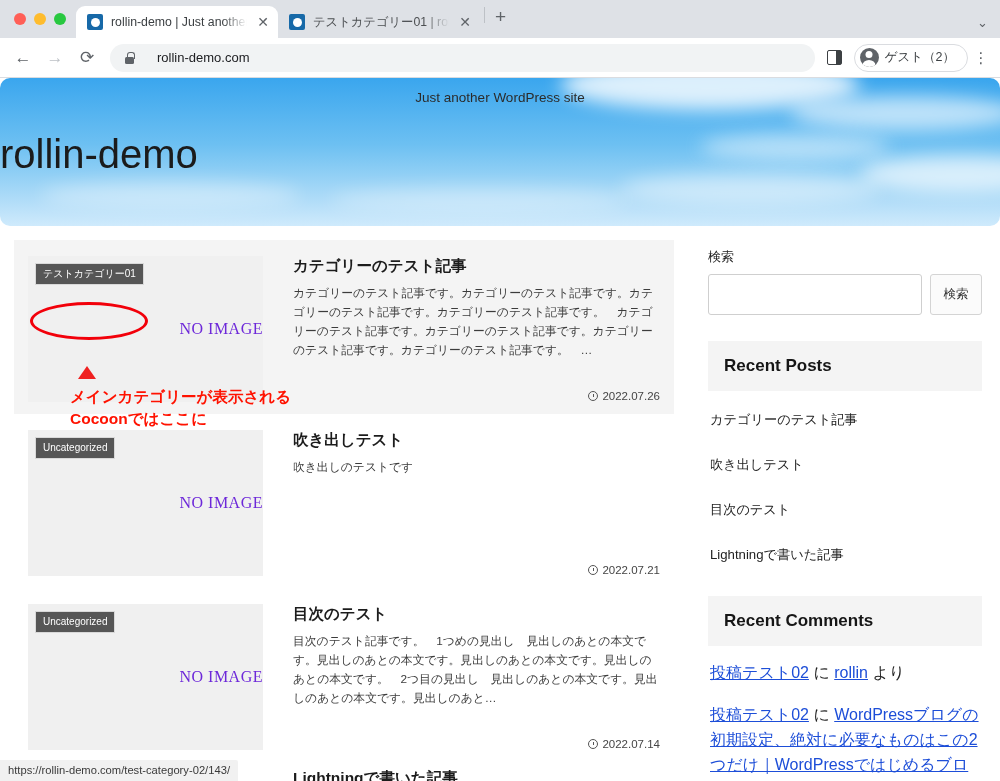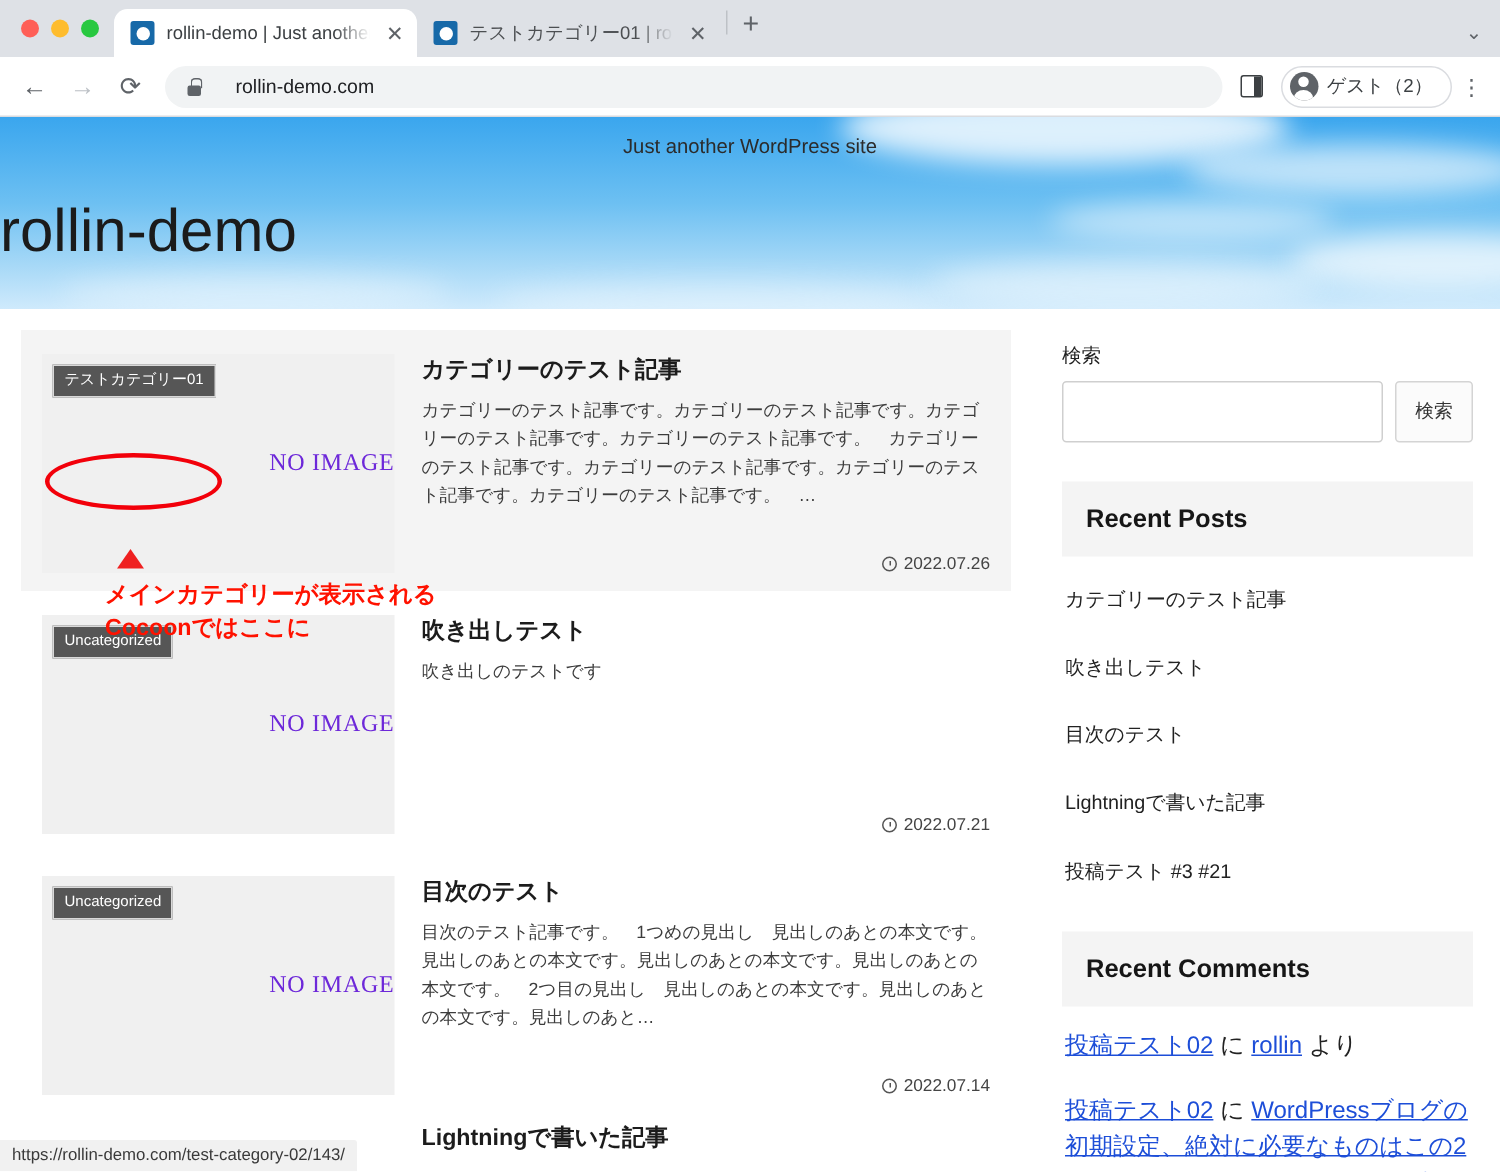--- a/index.html
+++ b/index.html
@@ -94,22 +94,23 @@
   .avatar::after {
     content: ""; position: absolute; left: 50%; top: 11.5px; transform: translateX(-50%);
     width: 13px; height: 11px; border-radius: 50% 50% 0 0; background: #fff;
   }
   .kebab { width: 22px; text-align: center; color: #5f6368; font-size: 15px; letter-spacing: 0; flex: none; }
 
   
   .page { height: 703px; overflow: hidden; position: relative; background: #fff; }
 
   .site-header {
-    height: 128px; position: relative; overflow: hidden;
+    height: 148px; position: relative; overflow: hidden;
     background: linear-gradient(#3aa6ee 0%, #6dc0f2 45%, #a8d9f7 78%, #cfeafc 100%);
+    border-radius: 10px;
   }
   .cloud {
     position: absolute; background: rgba(255,255,255,0.82);
     border-radius: 50%; filter: blur(9px);
   }
   .site-desc {
     position: absolute; top: 12px; left: 0; right: 0; text-align: center;
     font-size: 13.5px; color: #2b2b2b; z-index: 3;
   }
   .site-title {
@@ -117,21 +118,21 @@
     font-size: 40px; color: #1b1b1b; font-weight: 400; z-index: 3;
   }
 
   .content {
     display: flex; gap: 0; padding: 0; height: 581px; background: #fff;
   }
   .main-col { width: 688px; padding: 14px 0 0 0; background: #fff; }
   .side-col { width: 312px; padding: 22px 18px 0 20px; background: #fff; }
 
   .post {
-    display: flex; gap: 4px; padding: 16px 14px 12px 14px; margin: 0 14px;
+    display: flex; gap: 16px; padding: 16px 14px 12px 14px; margin: 0 14px;
     position: relative;
   }
   .post.highlight { background: #f4f4f4; }
   .thumb {
     width: 235px; height: 146px; background: #f0f0f0; flex: none; position: relative;
   }
   .thumb .noimage {
     position: absolute; left: 0; right: 0; top: 50%; transform: translateY(-50%);
     text-align: right; font-family: "Liberation Serif", "DejaVu Serif", serif;
     font-size: 16px; color: #6d28d9; letter-spacing: .5px;
@@ -330,21 +331,20 @@
           <input class="search-input" type="text" placeholder="" style="">
           <button class="search-btn">検索</button>
         </div>
 
         <div class="widget-head">Recent Posts</div>
         <ul class="widget-list">
           <li>カテゴリーのテスト記事</li>
           <li>吹き出しテスト</li>
           <li>目次のテスト</li>
           <li>Lightningで書いた記事</li>
-          <li>投稿テスト #3 #21</li>
         </ul>
 
         <div class="widget-head" style="margin-top:18px;">Recent Comments</div>
         <div class="comment-item">
           <a href="#">投稿テスト02</a>
           <span>に</span>
           <a href="#">rollin</a>
           <span>より</span>
         </div>
         <div class="comment-item">

